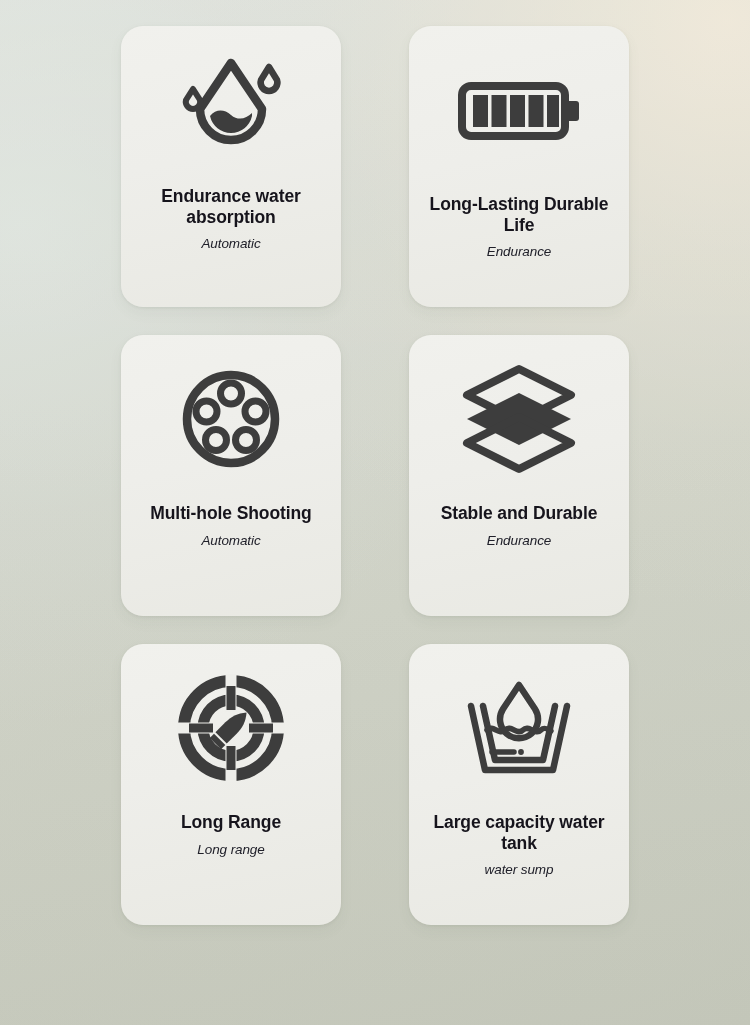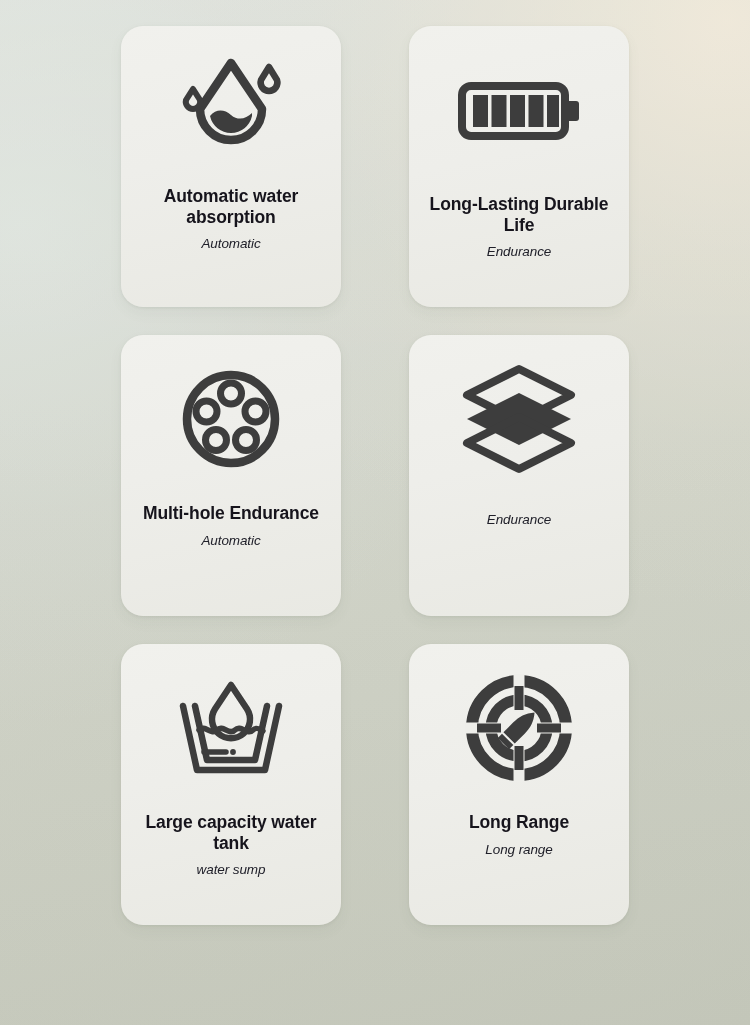--- a/index.html
+++ b/index.html
@@ -121,21 +121,21 @@
         <path d="M55 10 L86 56 A31 31 0 1 1 24 56 Z" stroke="#3d3d3d" stroke-width="8.5" stroke-linejoin="round" fill="none"></path>
 
         <path d="M34 63 C40 56 48 56 55 62 C62 68 70 66 76 60 L76 63 A21.5 21.5 0 0 1 34 63 Z" fill="#3d3d3d"></path>
 
         <path d="M17 36 L24 47 A7.2 7.2 0 1 1 10 47 Z" stroke="#3d3d3d" stroke-width="6" stroke-linejoin="round" fill="none"></path>
 
         <path d="M93 14 L101 27 A8.4 8.4 0 1 1 85 27 Z" stroke="#3d3d3d" stroke-width="6.5" stroke-linejoin="round" fill="none"></path>
       </svg>
     </div>
     <div class="text-wrap">
-      <div class="card-title">Automatic water absorption</div>
+      <div class="card-title">Endurance water absorption</div>
       <div class="card-sub">Automatic</div>
     </div>
   </div>
 
   <div class="card">
     <div class="icon-wrap">
       <svg width="124" height="80" viewBox="0 0 124 80" fill="none" aria-hidden="true">
         <rect x="5" y="16" width="103" height="50" rx="9" ry="9" stroke="#3d3d3d" stroke-width="8" fill="none"></rect>
         <path d="M112 31 h7 a3 3 0 0 1 3 3 v14 a3 3 0 0 1 -3 3 h-7 z" fill="#3d3d3d"></path>
         <g fill="#3d3d3d">
@@ -158,62 +158,39 @@
       <svg width="104" height="104" viewBox="0 0 104 104" fill="none" aria-hidden="true">
         <circle cx="52" cy="52" r="44" stroke="#3d3d3d" stroke-width="8.5" fill="none"></circle>
         <circle cx="52" cy="26.5" r="10.5" stroke="#3d3d3d" stroke-width="7" fill="none"></circle>
         <circle cx="27.5" cy="44.5" r="10.5" stroke="#3d3d3d" stroke-width="7" fill="none"></circle>
         <circle cx="76.5" cy="44.5" r="10.5" stroke="#3d3d3d" stroke-width="7" fill="none"></circle>
         <circle cx="37" cy="73" r="10.5" stroke="#3d3d3d" stroke-width="7" fill="none"></circle>
         <circle cx="67" cy="73" r="10.5" stroke="#3d3d3d" stroke-width="7" fill="none"></circle>
       </svg>
     </div>
     <div class="text-wrap">
-      <div class="card-title">Multi-hole Endurance</div>
+      <div class="card-title">Multi-hole Shooting</div>
       <div class="card-sub">Automatic</div>
     </div>
   </div>
 
   <div class="card">
     <div class="icon-wrap">
       <svg width="118" height="112" viewBox="0 0 118 112" fill="none" aria-hidden="true">
 
         <path d="M59 6 L111 32 L59 58 L7 32 Z" stroke="#3d3d3d" stroke-width="8" stroke-linejoin="round" fill="none"></path>
 
         <path d="M59 30 L111 56 L59 82 L7 56 Z" fill="#3d3d3d"></path>
 
         <path d="M59 54 L111 80 L59 106 L7 80 Z" stroke="#3d3d3d" stroke-width="8" stroke-linejoin="round" fill="none"></path>
       </svg>
     </div>
     <div class="text-wrap">
+      <div class="card-title">Stable and Durable</div>
       <div class="card-sub">Endurance</div>
-    </div>
-  </div>
-
-  <div class="card">
-    <div class="icon-wrap">
-      <svg width="120" height="104" viewBox="0 0 120 104" fill="none" aria-hidden="true">
-
-        <path d="M60 9 L76 33 A19 19 0 1 1 44 33 Z" stroke="#3d3d3d" stroke-width="6.5" stroke-linejoin="round" fill="none"></path>
-
-        <path d="M12 30 L26 94 L94 94 L108 30" stroke="#3d3d3d" stroke-width="6.5" stroke-linejoin="round" stroke-linecap="round" fill="none"></path>
-
-        <path d="M24 30 L36 84 L84 84 L96 30" stroke="#3d3d3d" stroke-width="6.5" stroke-linejoin="round" stroke-linecap="round" fill="none"></path>
-
-        <path d="M28 54 C34 48 40 60 46 54 C52 48 58 60 64 54 C70 48 76 60 82 54 C86 50 89 54 92 55" stroke="#3d3d3d" stroke-width="5.5" stroke-linecap="round" stroke-linejoin="round" fill="none"></path>
-
-        <path d="M33 76 h22" stroke="#3d3d3d" stroke-width="5.5" stroke-linecap="round"></path>
-        <circle cx="62" cy="76" r="2.9" fill="#3d3d3d"></circle>
-        <path d="M60 94 h0.1" stroke="#3d3d3d" stroke-width="0"></path>
-        <circle cx="59" cy="94" r="2.9" fill="#3d3d3d"></circle>
-      </svg>
-    </div>
-    <div class="text-wrap">
-      <div class="card-title">Large capacity water tank</div>
-      <div class="card-sub">water sump</div>
     </div>
   </div>
 
   <div class="card">
     <div class="icon-wrap">
       <svg width="112" height="112" viewBox="0 0 112 112" fill="none" aria-hidden="true">
         <g stroke="#3d3d3d" fill="none" stroke-linecap="butt">
 
           <path d="M56 9 A47 47 0 0 1 103 56" stroke-width="12"></path>
           <path d="M103 56 A47 47 0 0 1 56 103" stroke-width="12"></path>
@@ -245,13 +222,37 @@
           <path d="M48 72 L64 72 L64 78 L48 78 Z" fill="#3d3d3d"></path>
         </g>
       </svg>
     </div>
     <div class="text-wrap">
       <div class="card-title">Long Range</div>
       <div class="card-sub">Long range</div>
     </div>
   </div>
 
+  <div class="card">
+    <div class="icon-wrap">
+      <svg width="120" height="104" viewBox="0 0 120 104" fill="none" aria-hidden="true">
+
+        <path d="M60 9 L76 33 A19 19 0 1 1 44 33 Z" stroke="#3d3d3d" stroke-width="6.5" stroke-linejoin="round" fill="none"></path>
+
+        <path d="M12 30 L26 94 L94 94 L108 30" stroke="#3d3d3d" stroke-width="6.5" stroke-linejoin="round" stroke-linecap="round" fill="none"></path>
+
+        <path d="M24 30 L36 84 L84 84 L96 30" stroke="#3d3d3d" stroke-width="6.5" stroke-linejoin="round" stroke-linecap="round" fill="none"></path>
+
+        <path d="M28 54 C34 48 40 60 46 54 C52 48 58 60 64 54 C70 48 76 60 82 54 C86 50 89 54 92 55" stroke="#3d3d3d" stroke-width="5.5" stroke-linecap="round" stroke-linejoin="round" fill="none"></path>
+
+        <path d="M33 76 h22" stroke="#3d3d3d" stroke-width="5.5" stroke-linecap="round"></path>
+        <circle cx="62" cy="76" r="2.9" fill="#3d3d3d"></circle>
+        <path d="M60 94 h0.1" stroke="#3d3d3d" stroke-width="0"></path>
+        <circle cx="59" cy="94" r="2.9" fill="#3d3d3d"></circle>
+      </svg>
+    </div>
+    <div class="text-wrap">
+      <div class="card-title">Large capacity water tank</div>
+      <div class="card-sub">water sump</div>
+    </div>
+  </div>
+
 </div>
 
 </body></html>

